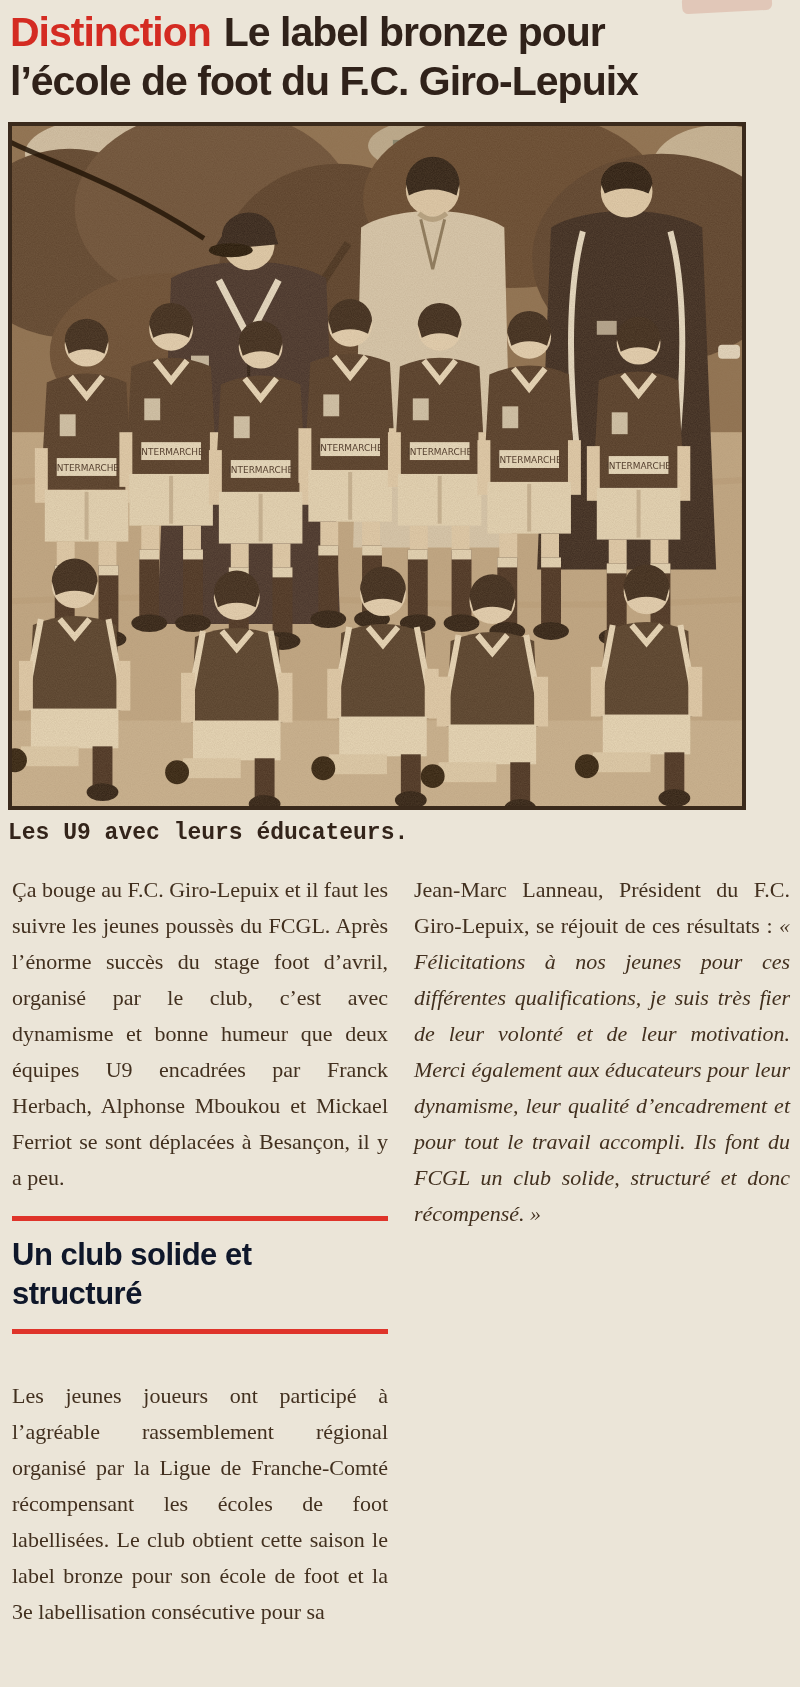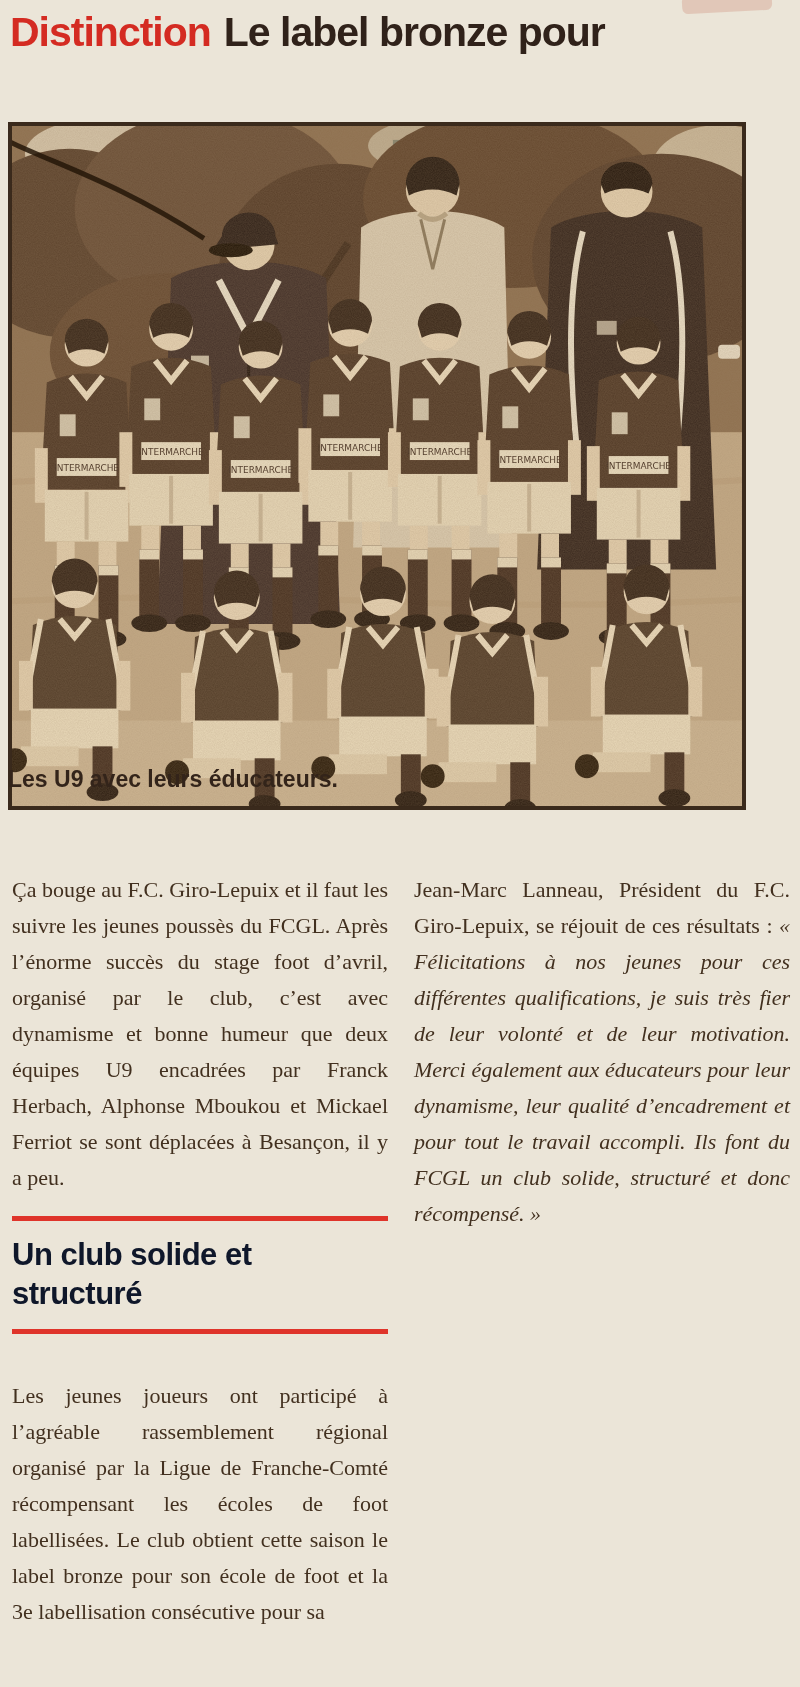--- a/index.html
+++ b/index.html
@@ -26,23 +26,23 @@
 
   
   .photo-wrap{
     position:absolute;left:8px;top:122px;width:738px;height:688px;
     border:2px solid #3a2a1c;box-sizing:border-box;background:#a98a68;
   }
   .photo-wrap svg{display:block;width:100%;height:100%;}
 
   
   .caption{
-    position:absolute;left:8px;top:766px;width:740px;
+    position:absolute;left:8px;top:820px;width:740px;
     display:flex;justify-content:space-between;
-    font-family:Liberation Sans, sans-serif;font-weight:bold;
+    font-family:Liberation Mono, monospace;font-weight:bold;
     font-size:23px;color:#33241a;
   }
 
   
   .columns{
     position:absolute;left:12px;top:872px;width:778px;
     display:flex;gap:26px;
   }
   .col{flex:1;min-width:0;}
   .col p{
@@ -61,20 +61,21 @@
 </style>
 </head>
 <body>
 
 <div class="page">
 
   <div class="scan-smudge"></div>
 
   <h1>
     <span class="kicker">Distinction</span><span>Le label bronze pour</span><br>
+    <span>l’école de foot du F.C. Giro-Lepuix</span>
   </h1>
 
   <div class="photo-wrap">
     <svg viewBox="0 0 738 688" preserveAspectRatio="none">
       <defs>
         <filter id="grain" x="0" y="0" width="100%" height="100%">
           <feTurbulence type="fractalNoise" baseFrequency="0.9" numOctaves="2" seed="7"></feTurbulence>
           <feColorMatrix type="matrix" values="0 0 0 0 0.36  0 0 0 0 0.25  0 0 0 0 0.15  0.55 0 0 0 0"></feColorMatrix>
         </filter>
         <g id="kidS">

